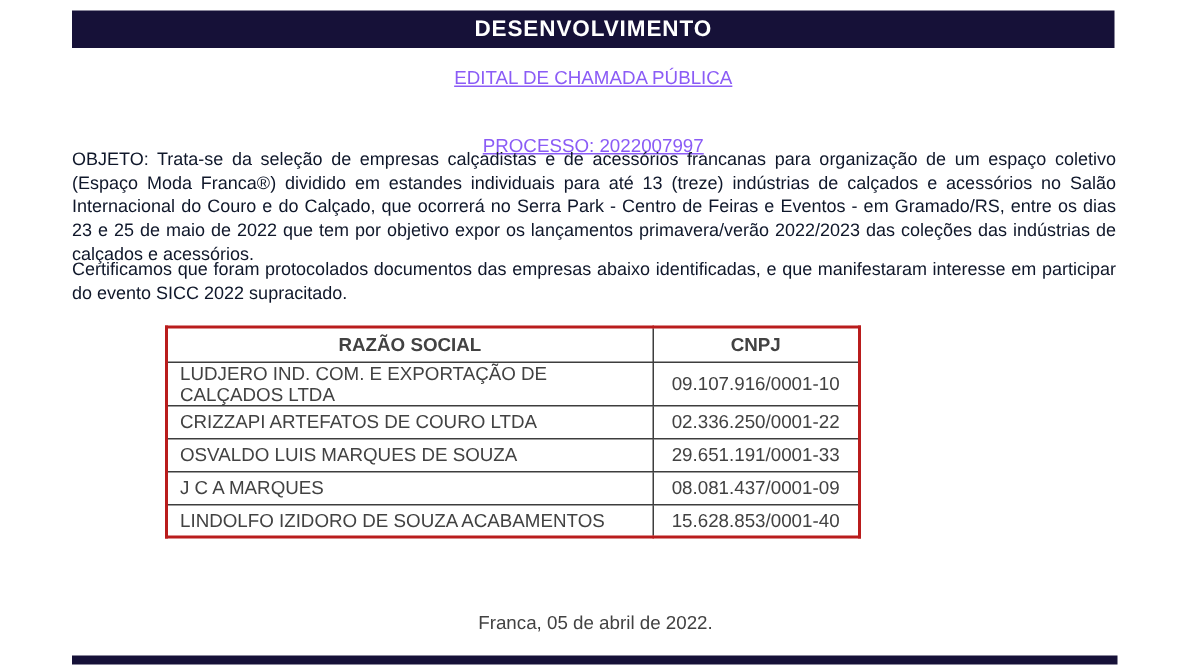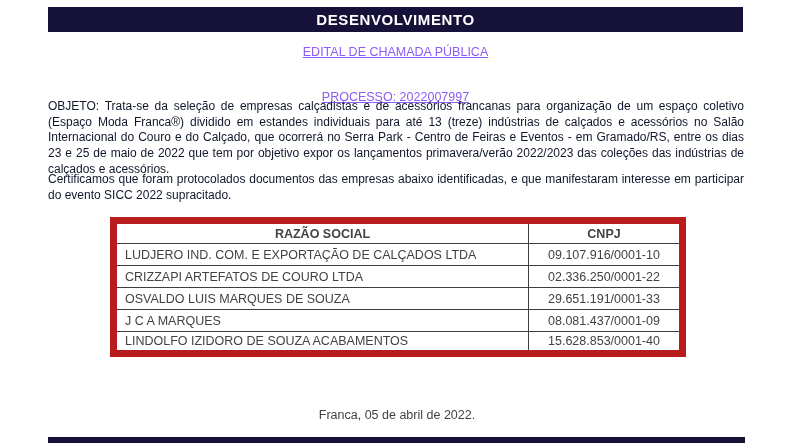--- a/index.html
+++ b/index.html
@@ -47,23 +47,23 @@
     line-height: 15.7px;
     text-align: justify;
     color: #0f172a;
   }
   .para1 { top: 99px; }
   .para2 { top: 172px; }
 
   table.companies {
     position: absolute;
     left: 110px; top: 217px;
-    width: 576px;
+    width: 464px;
     border-collapse: collapse;
-    border: 7px solid #b91c1c;
+    border: 2px solid #b91c1c;
     font-size: 12.5px;
     color: #424242;
   }
   table.companies th, table.companies td {
     border: 1px solid #3e3e3e;
   }
   table.companies th {
     height: 23px;
     font-weight: bold;
     text-align: center;

